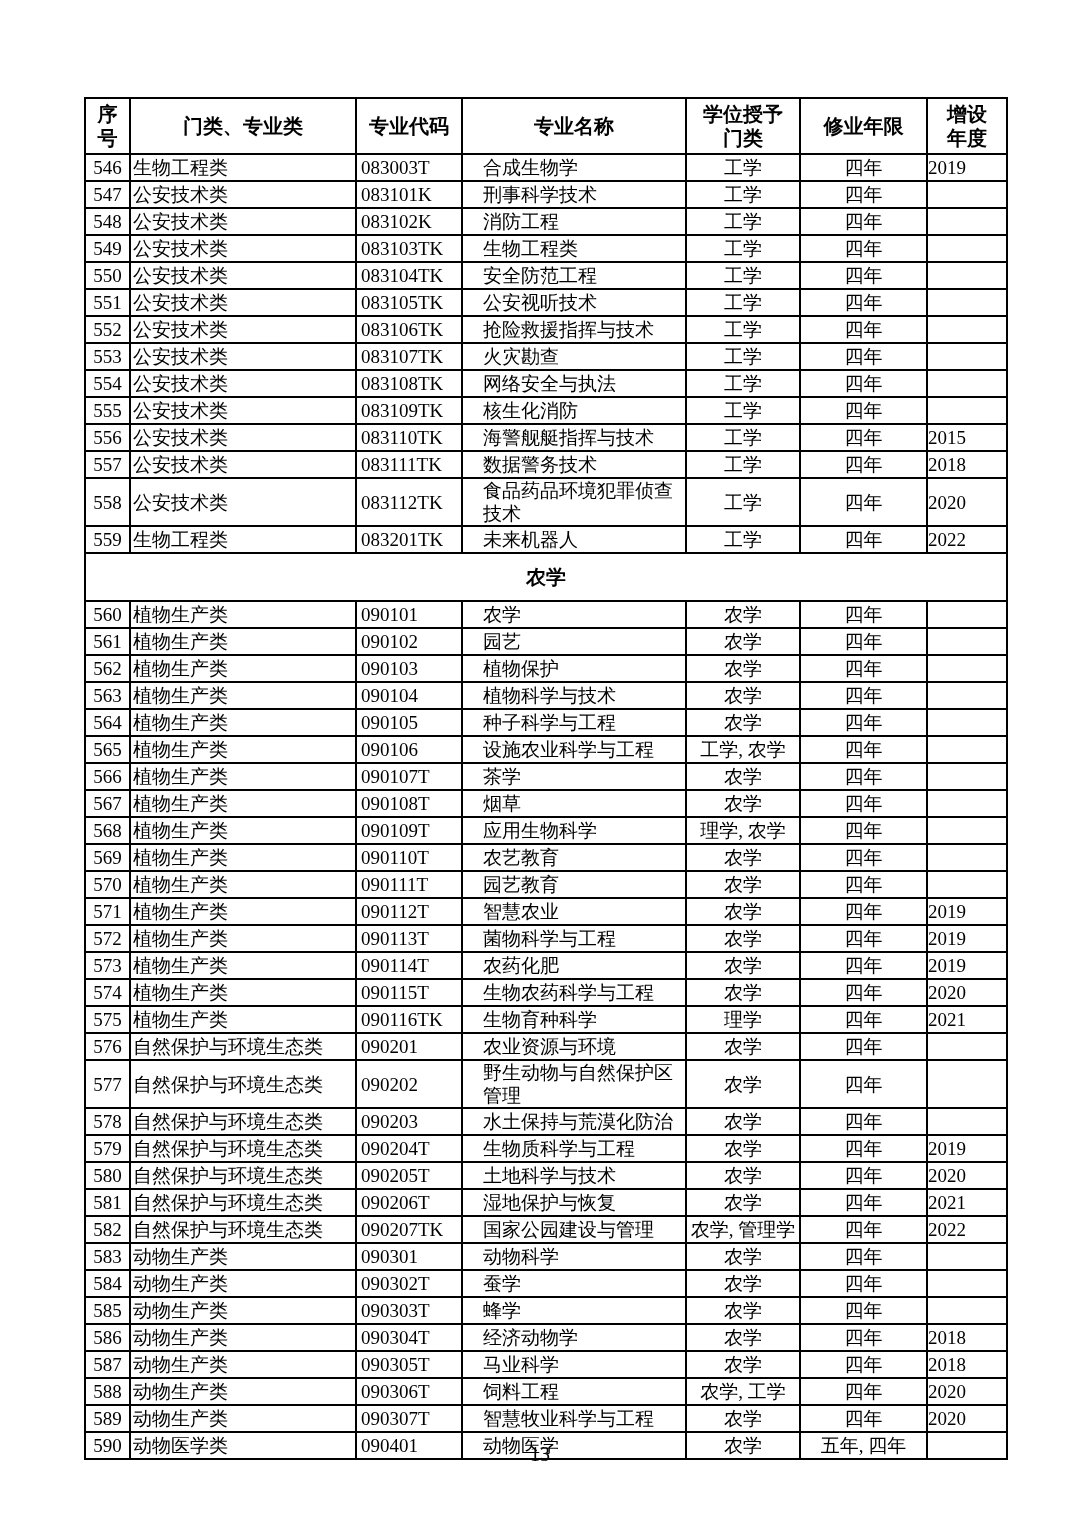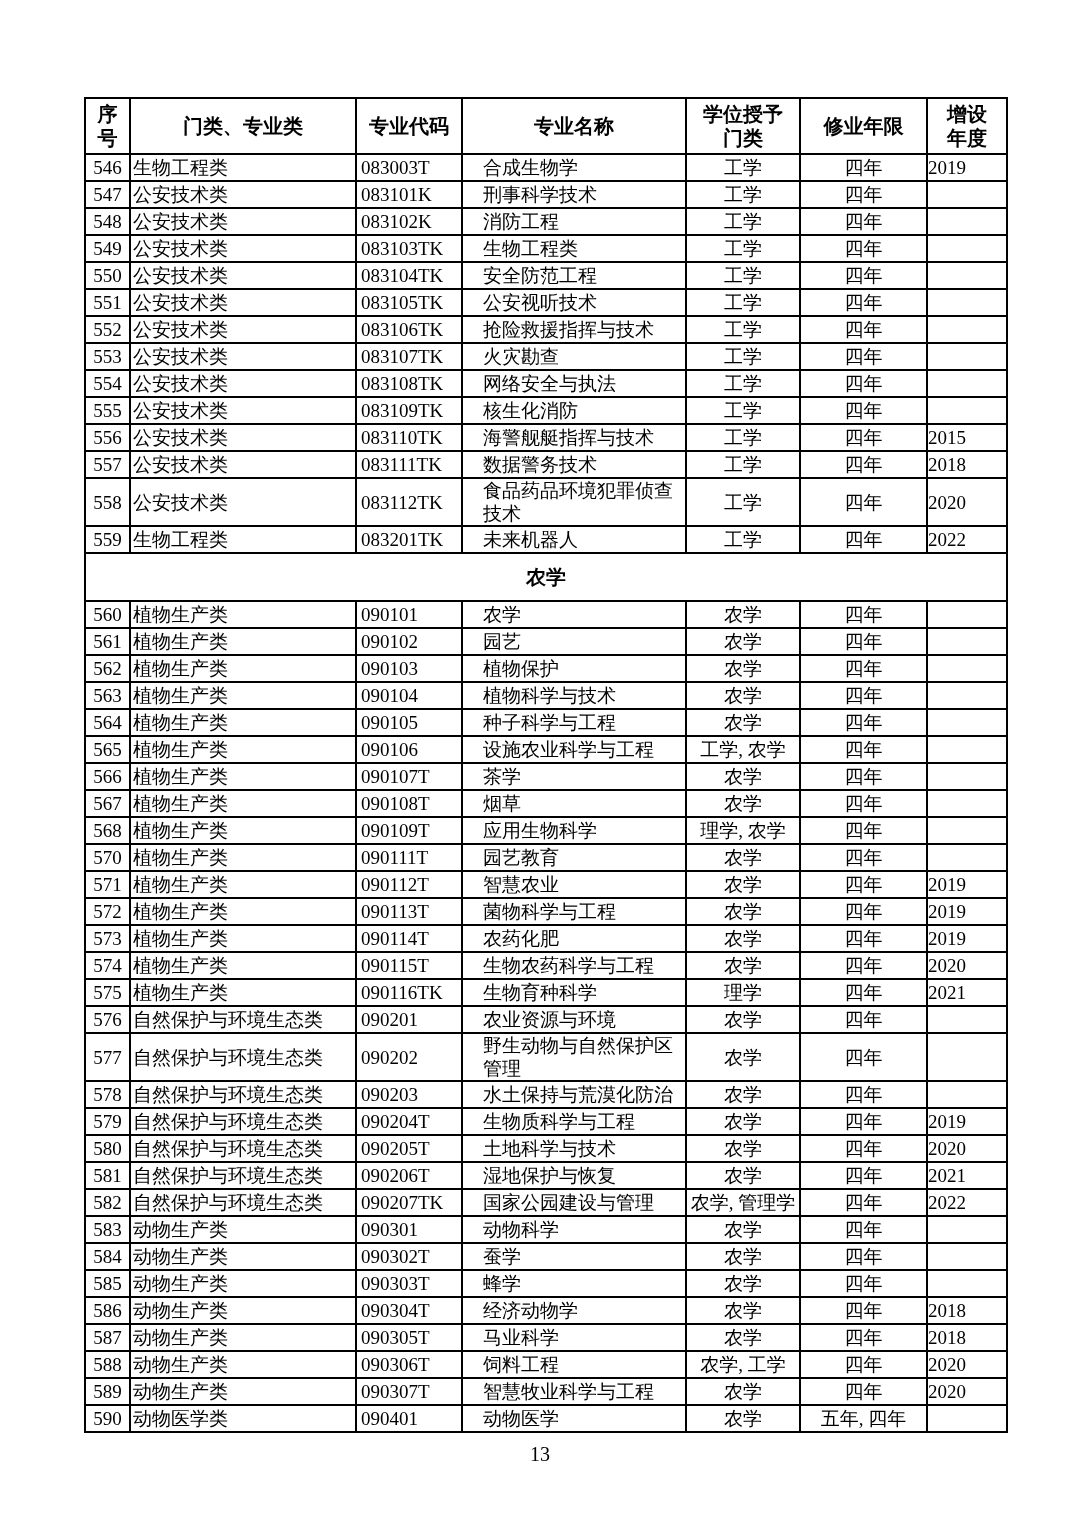--- a/index.html
+++ b/index.html
@@ -295,20 +295,29 @@
         <tr>
           <td class="c0">568</td>
           <td class="c1">植物生产类</td>
           <td class="c2">090109T</td>
           <td class="c3">应用生物科学</td>
           <td class="c4">理学, 农学</td>
           <td class="c5">四年</td>
           <td class="c6"></td>
         </tr>
         <tr>
+          <td class="c0">569</td>
+          <td class="c1">植物生产类</td>
+          <td class="c2">090110T</td>
+          <td class="c3">农艺教育</td>
+          <td class="c4">农学</td>
+          <td class="c5">四年</td>
+          <td class="c6"></td>
+        </tr>
+        <tr>
           <td class="c0">570</td>
           <td class="c1">植物生产类</td>
           <td class="c2">090111T</td>
           <td class="c3">园艺教育</td>
           <td class="c4">农学</td>
           <td class="c5">四年</td>
           <td class="c6"></td>
         </tr>
         <tr>
           <td class="c0">571</td>

